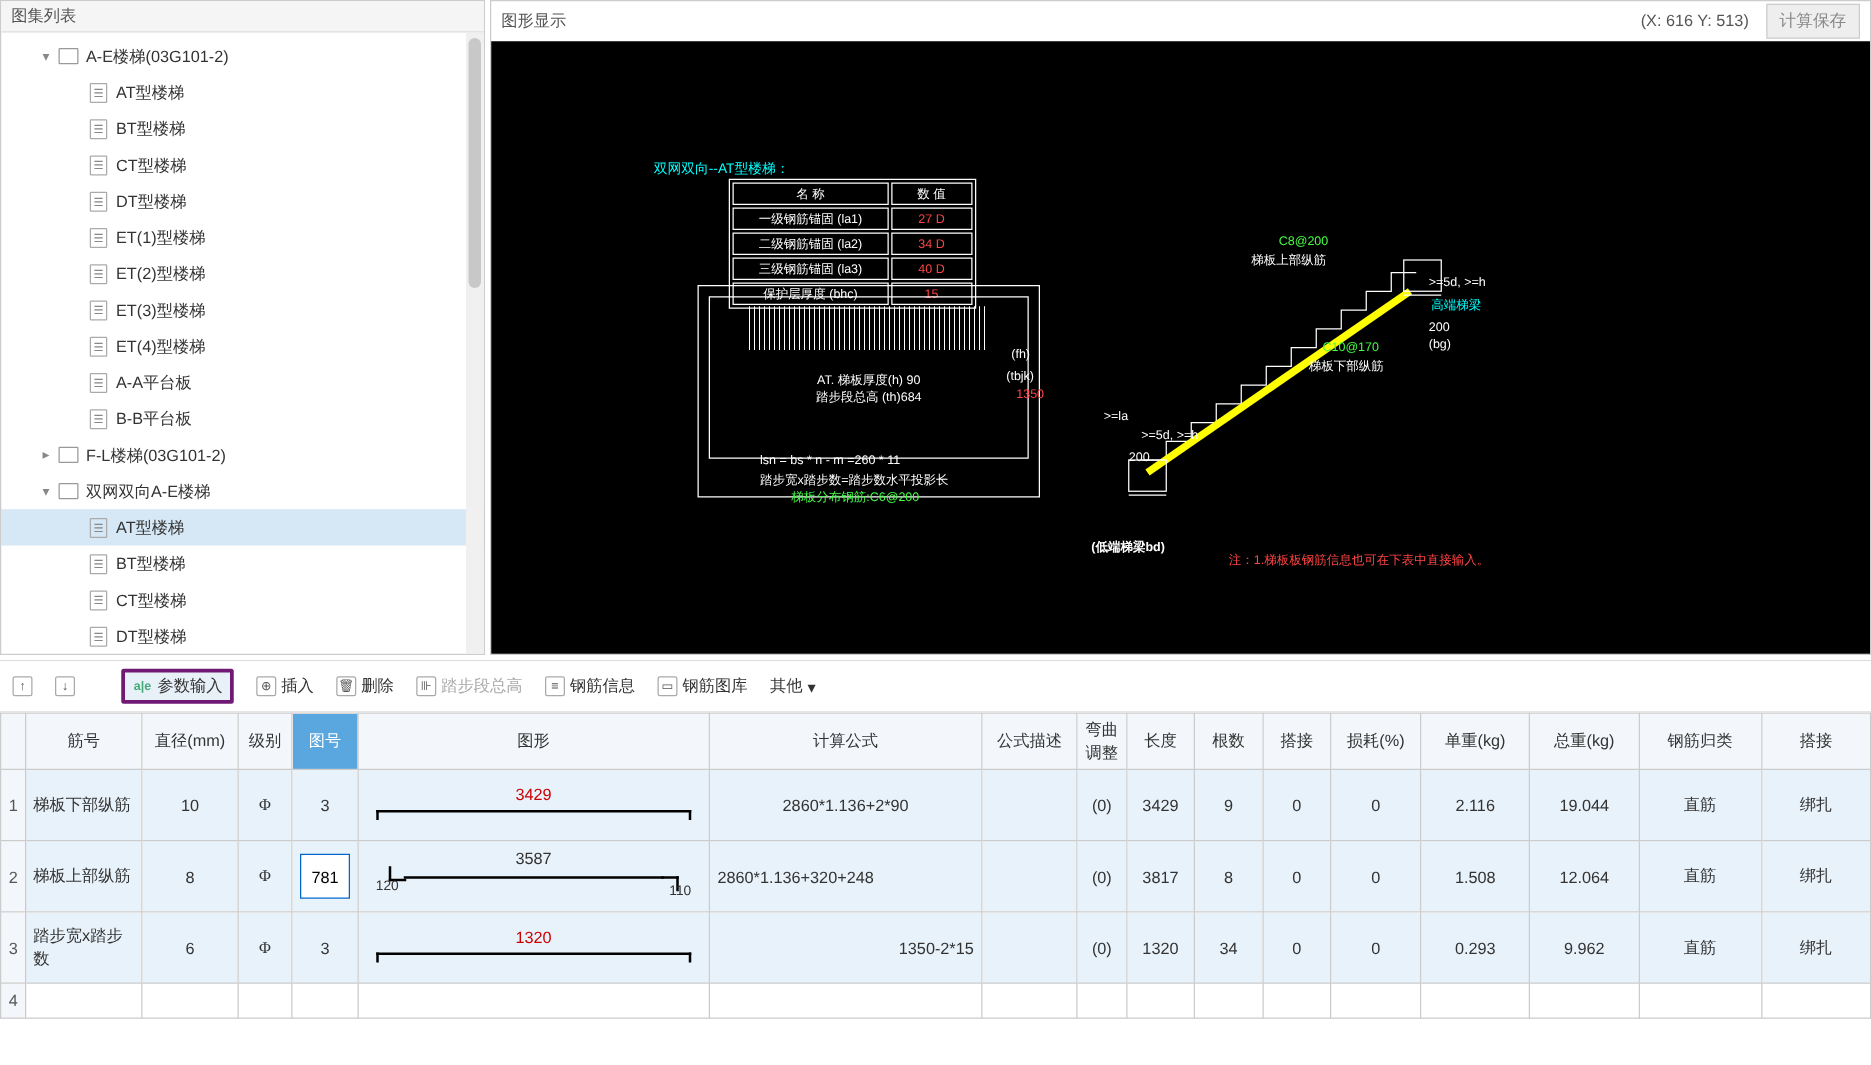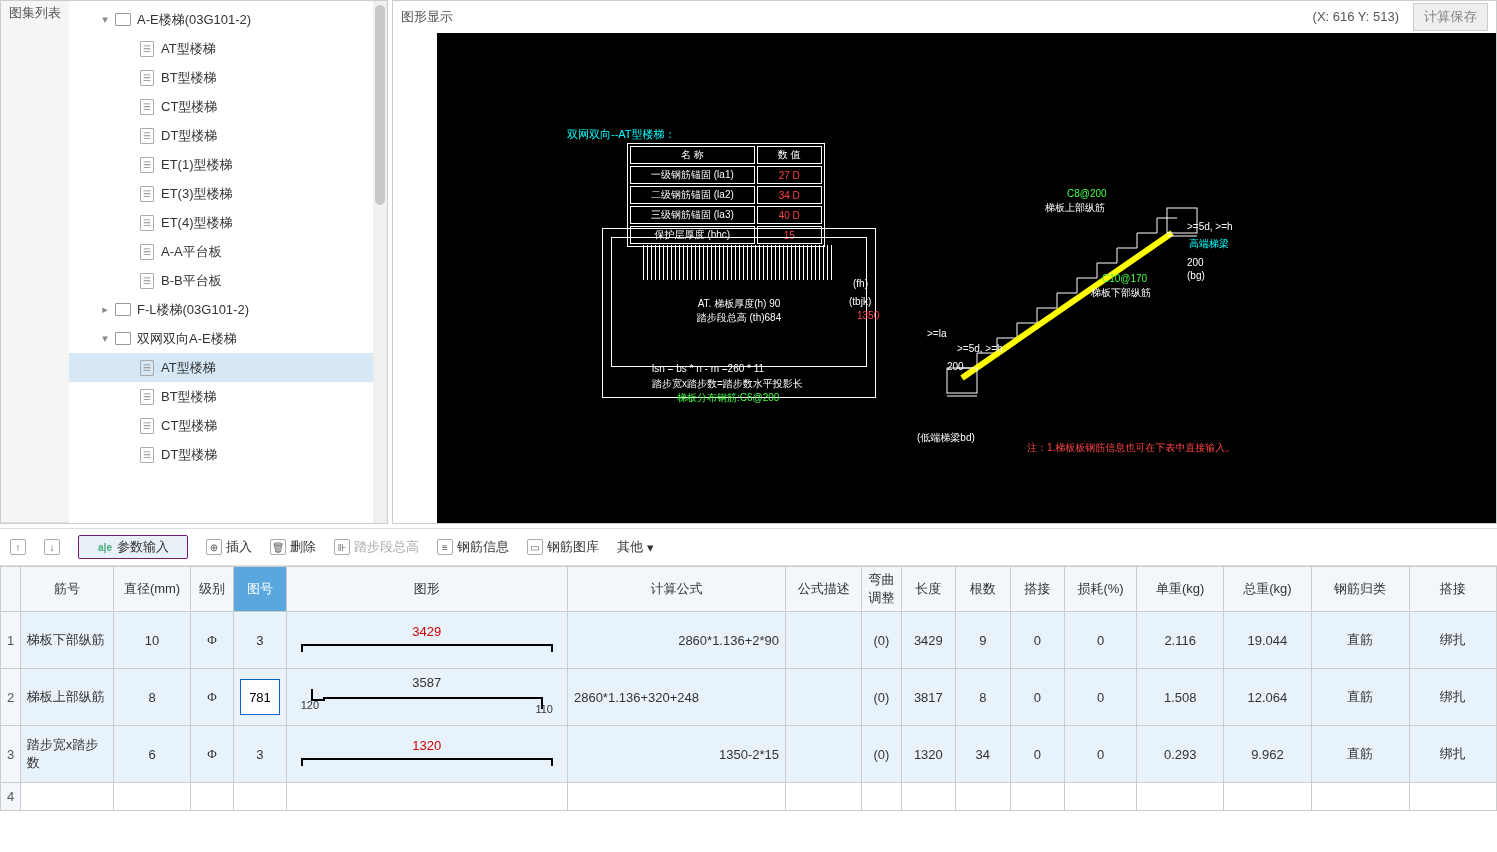--- a/index.html
+++ b/index.html
@@ -1,60 +1,60 @@
 <!DOCTYPE html>
 <html><head>
 <meta charset="utf-8">
 <style>
 * { box-sizing: border-box; margin: 0; padding: 0; }
 body { font-family: "Microsoft YaHei", sans-serif; font-size: 13px; color: #333; background: #fff; overflow: hidden; }
 .app { display: grid; grid-template-columns: 388px 1fr; grid-template-rows: 524px 1fr; width: 1497px; height: 852px; gap: 4px; }
 
 
-.tree-panel { grid-column: 1; grid-row: 1; border: 1px solid #ccc; display: flex; background: #fff; }
+.tree-panel { grid-column: 1; grid-row: 1; border: 1px solid #ccc; display: flex; flex-direction: column; background: #fff; }
 .panel-header { padding: 3px 8px; background: #f5f5f5; border-bottom: 1px solid #ddd; font-size: 13px; color: #555; }
 .tree-body { flex: 1; overflow-y: auto; padding: 4px 0; position: relative; }
 .tree-node { display: flex; align-items: center; height: 29px; padding-left: 30px; cursor: pointer; }
 .tree-node.lvl1 { padding-left: 30px; }
 .tree-node.lvl2 { padding-left: 70px; }
 .tree-node.selected { background: #d6e8f6; }
 .tree-toggle { width: 12px; text-align: center; color: #888; margin-right: 4px; font-size: 11px; }
 .tree-icon { width: 16px; height: 16px; margin-right: 6px; display: inline-flex; align-items: center; justify-content: center; }
 .folder-icon::before { content: ""; display: block; width: 14px; height: 11px; border: 1px solid #999; border-radius: 1px; background: #fff; }
 .doc-icon::before { content: "☰"; font-size: 9px; color: #888; border: 1px solid #aaa; width: 12px; height: 14px; display: flex; align-items: center; justify-content: center; border-radius: 1px; }
 .tree-scrollbar-track { position: absolute; right: 0; top: 0; bottom: 0; width: 14px; background: #f0f0f0; }
 .tree-scrollbar-thumb { position: absolute; right: 2px; top: 4px; width: 10px; height: 200px; background: #c8c8c8; border-radius: 5px; }
 
 
 .graphic-panel { grid-column: 2; grid-row: 1; border: 1px solid #ccc; display: flex; flex-direction: column; }
 .graphic-header { display: flex; align-items: center; justify-content: space-between; padding: 2px 8px; font-size: 13px; color: #555; }
 .coord { color: #555; margin-right: 10px; }
 .calc-btn { background: #eee; border: 1px solid #ccc; padding: 4px 10px; color: #888; cursor: default; }
-.canvas { flex: 1; background: #000; position: relative; overflow: hidden; margin-left: 44px; }
+.canvas { flex: 1; background: #000; position: relative; overflow: hidden; }
 .cad-title { position: absolute; top: 94px; left: 130px; color: #00ffff; font-size: 11px; }
 .cad-table { position: absolute; top: 110px; left: 190px; border: 1px solid #fff; font-size: 10px; color: #fff; }
 .cad-table th, .cad-table td { border: 1px solid #fff; padding: 1px 20px; text-align: center; font-weight: normal; }
 .cad-table .red { color: #ff4444; }
 .cad-section { position: absolute; top: 195px; left: 165px; width: 274px; height: 170px; border: 1px solid #fff; }
 .cad-section-inner { position: absolute; top: 8px; left: 8px; right: 8px; bottom: 30px; border: 1px solid #fff; }
 .cad-hatch { position: absolute; top: 16px; left: 40px; right: 40px; height: 35px; background: repeating-linear-gradient(90deg, #fff 0, #fff 1px, transparent 1px, transparent 4px); }
 .cad-text { position: absolute; color: #fff; font-size: 10px; }
 .cad-text.cyan { color: #00ffff; }
 .cad-text.red { color: #ff4444; }
 .cad-text.green { color: #44ff44; }
 .cad-stair { position: absolute; top: 145px; left: 490px; width: 300px; height: 230px; }
 .cad-note { position: absolute; bottom: 68px; left: 590px; color: #ff4444; font-size: 10px; text-align: right; }
-.cad-beam-label { position: absolute; bottom: 78px; left: 480px; color: #fff; font-size: 10px; }
+.cad-beam-label { position: absolute; bottom: 78px; left: 480px; color: #fff; font-size: 10px; font-weight: bold; }
 
 
 .bottom-area { grid-column: 1 / 3; grid-row: 2; display: flex; flex-direction: column; border-top: 1px solid #ddd; }
 .toolbar { display: flex; align-items: center; gap: 18px; padding: 6px 10px; border-bottom: 1px solid #ddd; background: #fff; }
 .tb-btn { display: flex; align-items: center; gap: 4px; cursor: pointer; color: #333; font-size: 13px; }
 .tb-btn .ic { width: 16px; height: 16px; display: flex; align-items: center; justify-content: center; border: 1px solid #aaa; border-radius: 2px; font-size: 10px; color: #555; }
-.tb-btn.hl { background: #e8f0f8; border: 1px solid #701a75; padding: 2px 18px; border-radius: 2px; }
+.tb-btn.hl { background: #e8f0f8; border: 3px solid #701a75; padding: 2px 6px; border-radius: 2px; margin-left: 19px; }
 .tb-btn.hl .ic { border: none; color: #4a7; font-weight: bold; }
 .tb-btn.muted { color: #aaa; }
 
 
 .grid-wrap { flex: 1; overflow: auto; }
 table.grid { border-collapse: collapse; width: 100%; table-layout: fixed; }
 .grid th, .grid td { border: 1px solid #ccc; padding: 4px 6px; font-size: 13px; text-align: center; vertical-align: middle; overflow: hidden; }
 .grid th { background: #f3f7fb; font-weight: normal; color: #333; height: 28px; }
 .grid th.sel { background: #5aa7e0; color: #fff; }
 .grid td { background: #e8f2fa; height: 56px; }
@@ -98,20 +98,24 @@
             <span class="tree-icon doc-icon"></span>
             <span>CT型楼梯</span>
           </div>
           <div class="tree-node lvl2">
             <span class="tree-icon doc-icon"></span>
             <span>DT型楼梯</span>
           </div>
           <div class="tree-node lvl2">
             <span class="tree-icon doc-icon"></span>
             <span>ET(1)型楼梯</span>
+          </div>
+          <div class="tree-node lvl2">
+            <span class="tree-icon doc-icon"></span>
+            <span>ET(2)型楼梯</span>
           </div>
           <div class="tree-node lvl2">
             <span class="tree-icon doc-icon"></span>
             <span>ET(3)型楼梯</span>
           </div>
           <div class="tree-node lvl2">
             <span class="tree-icon doc-icon"></span>
             <span>ET(4)型楼梯</span>
           </div>
           <div class="tree-node lvl2">
@@ -313,21 +317,21 @@
               <td style="text-align:left">梯板下部纵筋</td>
               <td>10</td>
               <td><span class="lvl-sym">Φ</span></td>
               <td>3</td>
               <td>
                 <div class="shape-cell">
                   <div class="shape-label">3429</div>
                   <div class="shape-line"></div>
                 </div>
               </td>
-              <td style="text-align:right">2860*1.136+2*90</td>
+              <td style="text-align:center">2860*1.136+2*90</td>
               <td></td>
               <td>(0)</td>
               <td>3429</td>
               <td>9</td>
               <td>0</td>
               <td>0</td>
               <td>2.116</td>
               <td>19.044</td>
               <td>直筋</td>
               <td>绑扎</td>

